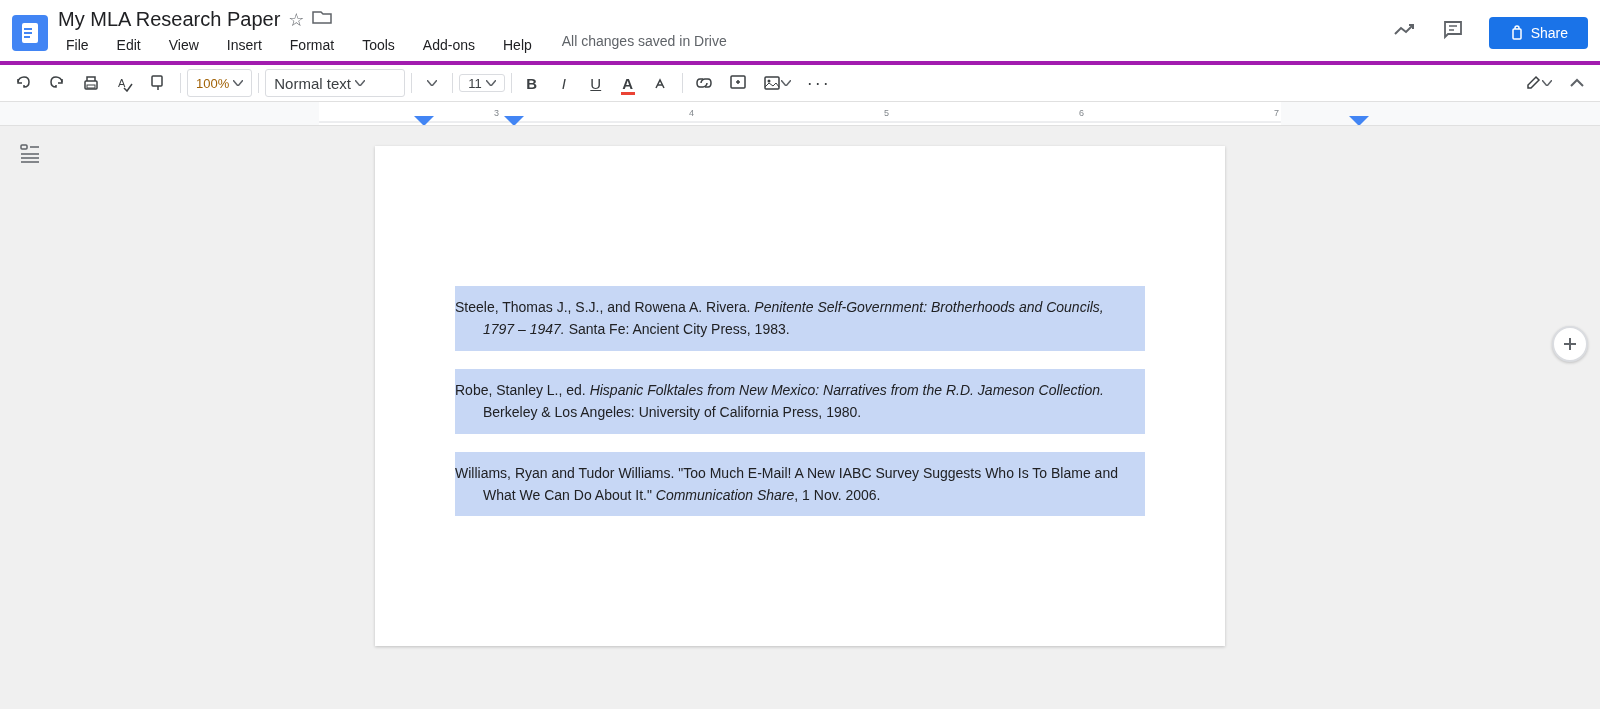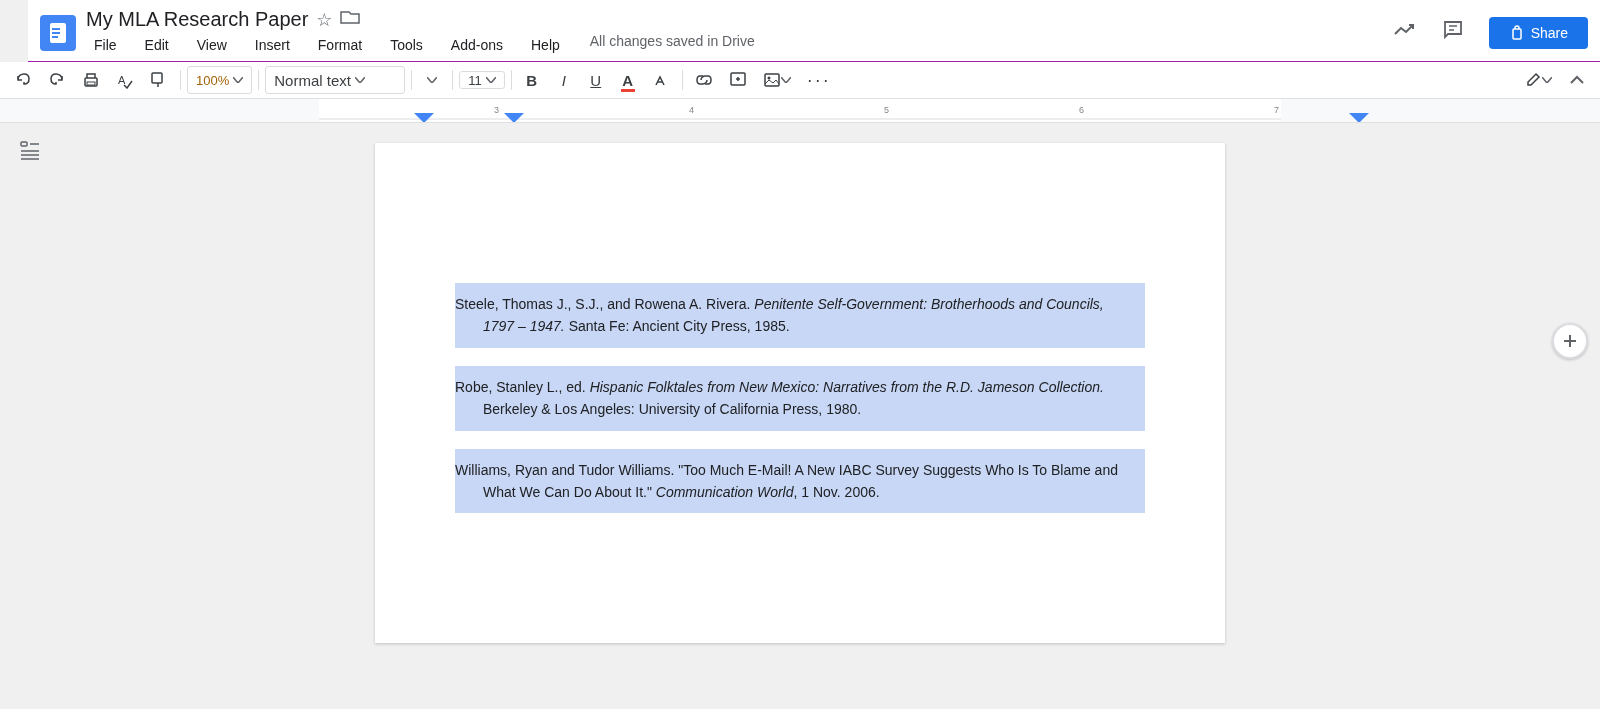--- a/index.html
+++ b/index.html
@@ -5,22 +5,21 @@
     * { box-sizing: border-box; margin: 0; padding: 0; }
     body { font-family: Arial, sans-serif; background: #f0f0f0; overflow: hidden; }
 
     
     .header {
       background: #fff;
       padding: 8px 12px 4px 12px;
       display: flex;
       align-items: center;
       gap: 10px;
-      border-bottom: 1px solid #a21caf;
-      margin-left: 28px;
+      border-bottom: 4px solid #a21caf;
     }
     .google-docs-icon {
       width: 36px; height: 36px;
       background: #4285f4;
       border-radius: 4px;
       display: flex; align-items: center; justify-content: center;
       color: white; font-size: 20px; font-weight: bold; flex-shrink: 0;
     }
     .title-area { display: flex; flex-direction: column; flex: 1; }
     .doc-title-row { display: flex; align-items: center; gap: 8px; }
@@ -427,29 +426,29 @@
           <line x1="3" y1="20" x2="21" y2="20" stroke="#5f6368" stroke-width="1.5"></line>
         </svg>
     </span>
   </div>
 
   <div class="doc-area">
     <div class="doc-page">
       <div class="doc-top-space"></div>
 
       <div class="citation-entry hanging-indent">
-        <span>Steele, Thomas J., S.J., and Rowena A. Rivera.&nbsp;</span><em>Penitente Self-Government: Brotherhoods and Councils, 1797&nbsp;–&nbsp;1947.</em><span> Santa Fe: Ancient City Press, 1985.</span>
+        <span>Steele, Thomas J., S.J., and Rowena A. Rivera.&nbsp;</span><em>Penitente Self-Government: Brotherhoods and Councils, 1797&nbsp;–&nbsp;1947.</em><span> Santa Fe: Ancient City Press, 1983.</span>
       </div>
 
       <div class="citation-entry hanging-indent">
         <span>Robe, Stanley L., ed.&nbsp;</span><em>Hispanic Folktales from New Mexico: Narratives from the R.D. Jameson Collection.</em><span> Berkeley &amp; Los Angeles: University of California Press, 1980.</span>
       </div>
 
       <div class="citation-entry hanging-indent">
-        <span>Williams, Ryan and Tudor Williams. "Too Much E-Mail! A New IABC Survey Suggests Who Is To Blame and What We Can Do About It."&nbsp;</span><em>Communication World</em><span>, 1 Nov. 2006.</span>
+        <span>Williams, Ryan and Tudor Williams. "Too Much E-Mail! A New IABC Survey Suggests Who Is To Blame and What We Can Do About It."&nbsp;</span><em>Communication Share</em><span>, 1 Nov. 2006.</span>
       </div>
 
     </div>
   </div>
 
   <div class="right-aside">
     <button class="add-btn">
       <svg width="18" height="18" viewBox="0 0 18 18">
           <line x1="9" y1="3" x2="9" y2="15" stroke="#5f6368" stroke-width="2"></line>
           <line x1="3" y1="9" x2="15" y2="9" stroke="#5f6368" stroke-width="2"></line>

